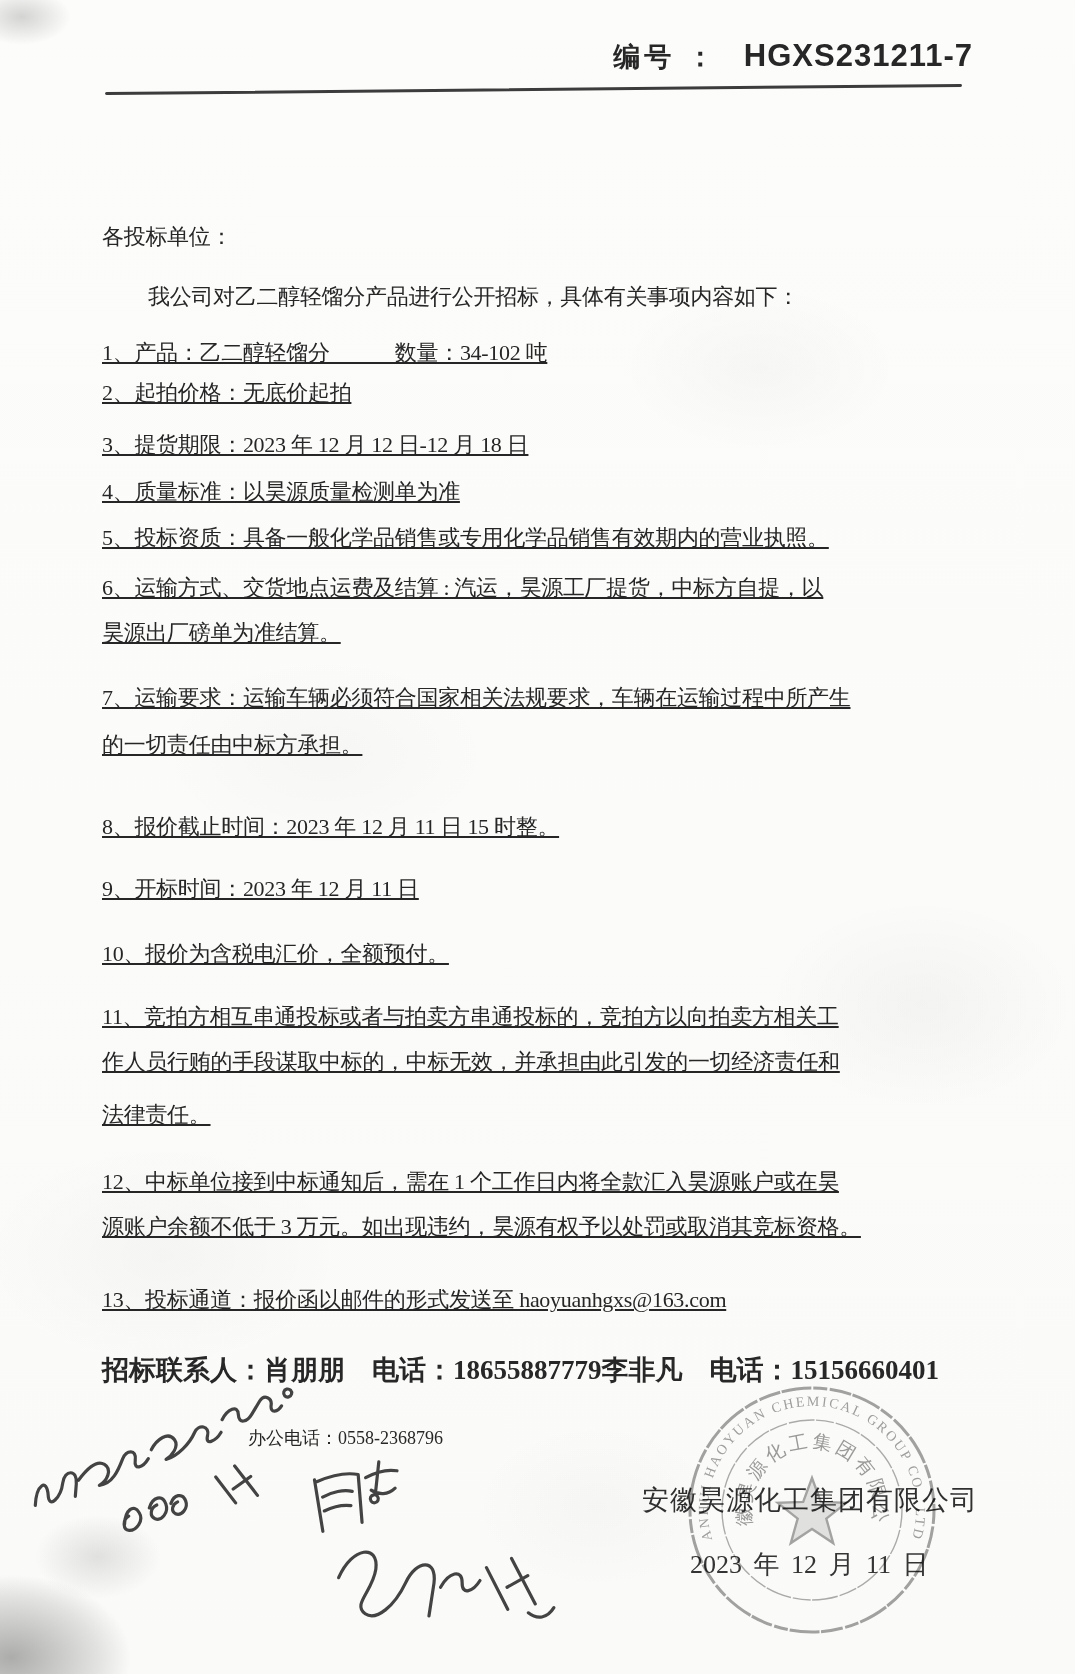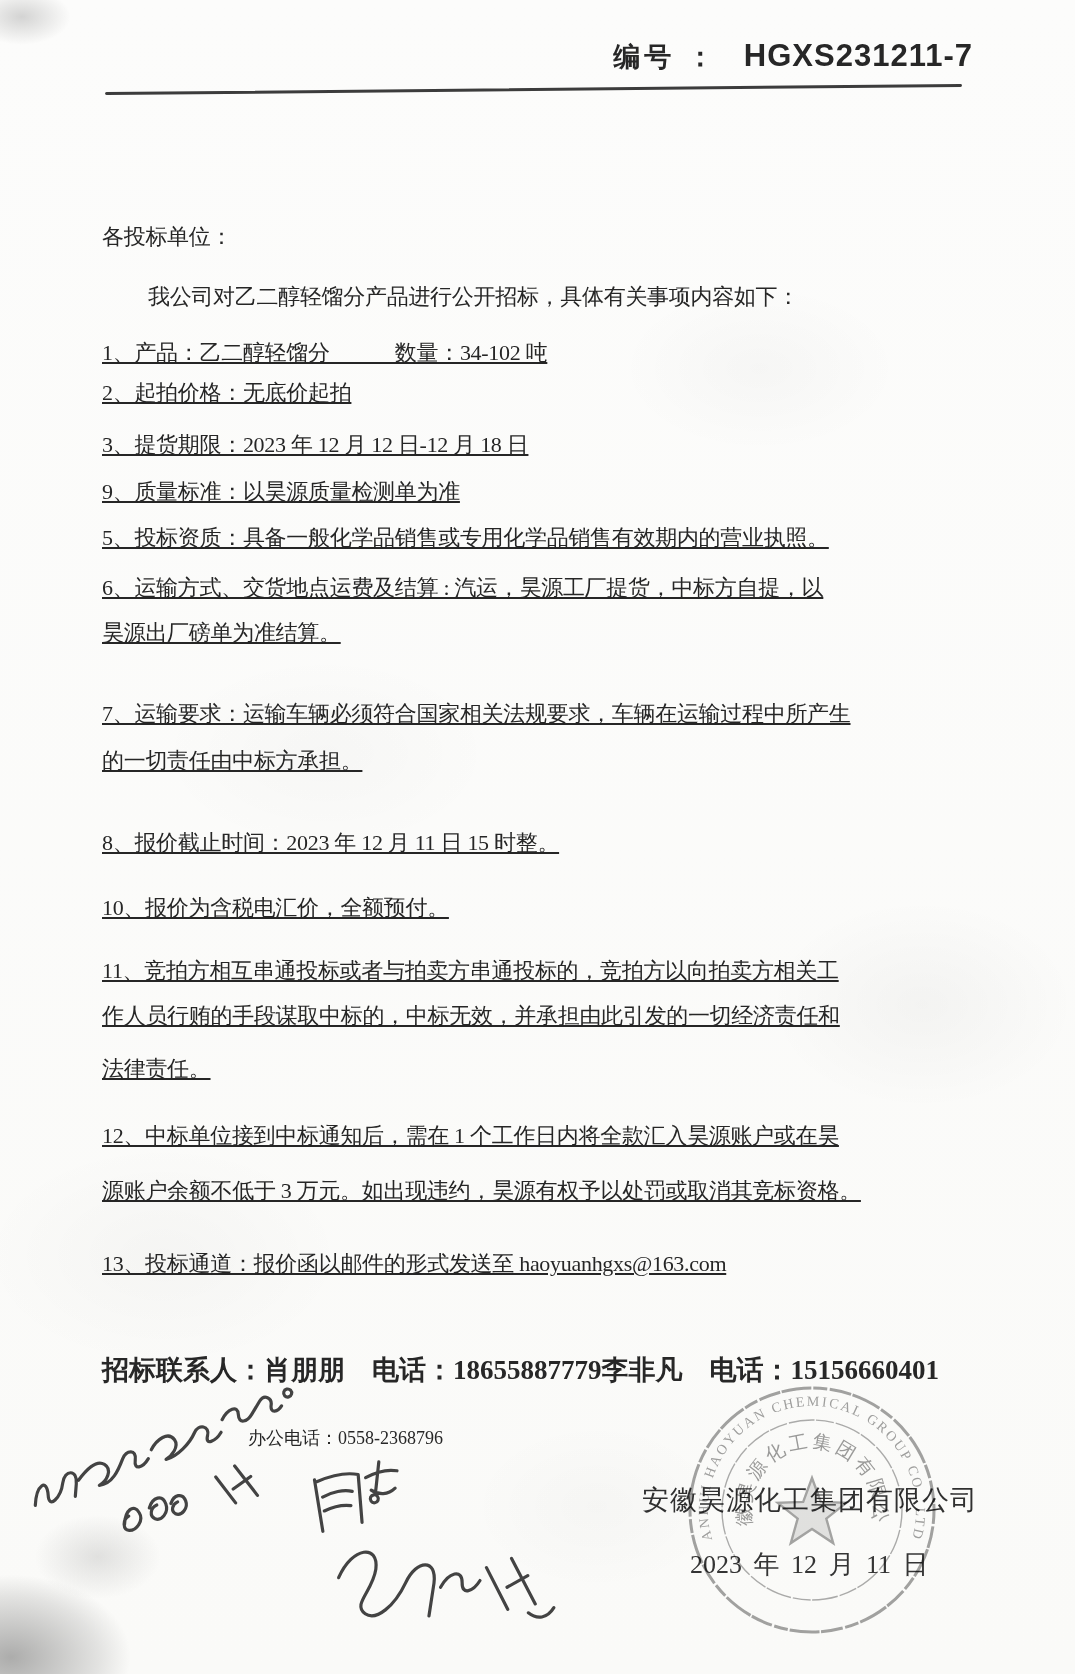--- a/index.html
+++ b/index.html
@@ -53,33 +53,34 @@
   </div>
   <div class="rule"></div>
 
 
   <div class="content">
     <div class="salutation">各投标单位：</div>
     <div class="intro">我公司对乙二醇轻馏分产品进行公开招标，具体有关事项内容如下：</div>
     <div class="line" style="margin-top:22px">1、产品：乙二醇轻馏分　　　数量：34-102 吨</div>
     <div class="line" style="margin-top:6px">2、起拍价格：无底价起拍</div>
     <div class="line" style="margin-top:18px">3、提货期限：2023 年 12 月 12 日-12 月 18 日</div>
-    <div class="line" style="margin-top:13px">9、质量标准：以昊源质量检测单为准</div>
+    <div class="line" style="margin-top:13px">4、质量标准：以昊源质量检测单为准</div>
     <div class="line" style="margin-top:12px">5、投标资质：具备一般化学品销售或专用化学品销售有效期内的营业执照。</div>
     <div class="line" style="margin-top:16px">6、运输方式、交货地点运费及结算 : 汽运，昊源工厂提货，中标方自提，以</div>
     <div class="line" style="margin-top:11px">昊源出厂磅单为准结算。</div>
-    <div class="line" style="margin-top:47px">7、运输要求：运输车辆必须符合国家相关法规要求，车辆在运输过程中所产生</div>
+    <div class="line" style="margin-top:31px">7、运输要求：运输车辆必须符合国家相关法规要求，车辆在运输过程中所产生</div>
     <div class="line" style="margin-top:13px">的一切责任由中标方承担。</div>
     <div class="line" style="margin-top:48px">8、报价截止时间：2023 年 12 月 11 日 15 时整。</div>
+    <div class="line" style="margin-top:28px">9、开标时间：2023 年 12 月 11 日</div>
     <div class="line" style="margin-top:31px">10、报价为含税电汇价，全额预付。</div>
     <div class="line" style="margin-top:29px">11、竞拍方相互串通投标或者与拍卖方串通投标的，竞拍方以向拍卖方相关工</div>
     <div class="line" style="margin-top:11px">作人员行贿的手段谋取中标的，中标无效，并承担由此引发的一切经济责任和</div>
     <div class="line" style="margin-top:19px">法律责任。</div>
     <div class="line" style="margin-top:33px">12、中标单位接到中标通知后，需在 1 个工作日内将全款汇入昊源账户或在昊</div>
-    <div class="line" style="margin-top:21px">源账户余额不低于 3 万元。如出现违约，昊源有权予以处罚或取消其竞标资格。</div>
+    <div class="line" style="margin-top:11px">源账户余额不低于 3 万元。如出现违约，昊源有权予以处罚或取消其竞标资格。</div>
     <div class="line" style="margin-top:39px">13、投标通道：报价函以邮件的形式发送至 haoyuanhgxs@163.com</div>
   </div>
 
   <div class="contacts">
     <span>
       <span>招标联系人：</span><span>肖朋朋</span>　<span>电话：</span><span>18655887779</span>
     </span>
     <span>
       <span>李非凡</span>　<span>电话：</span><span>15156660401</span>
     </span>

